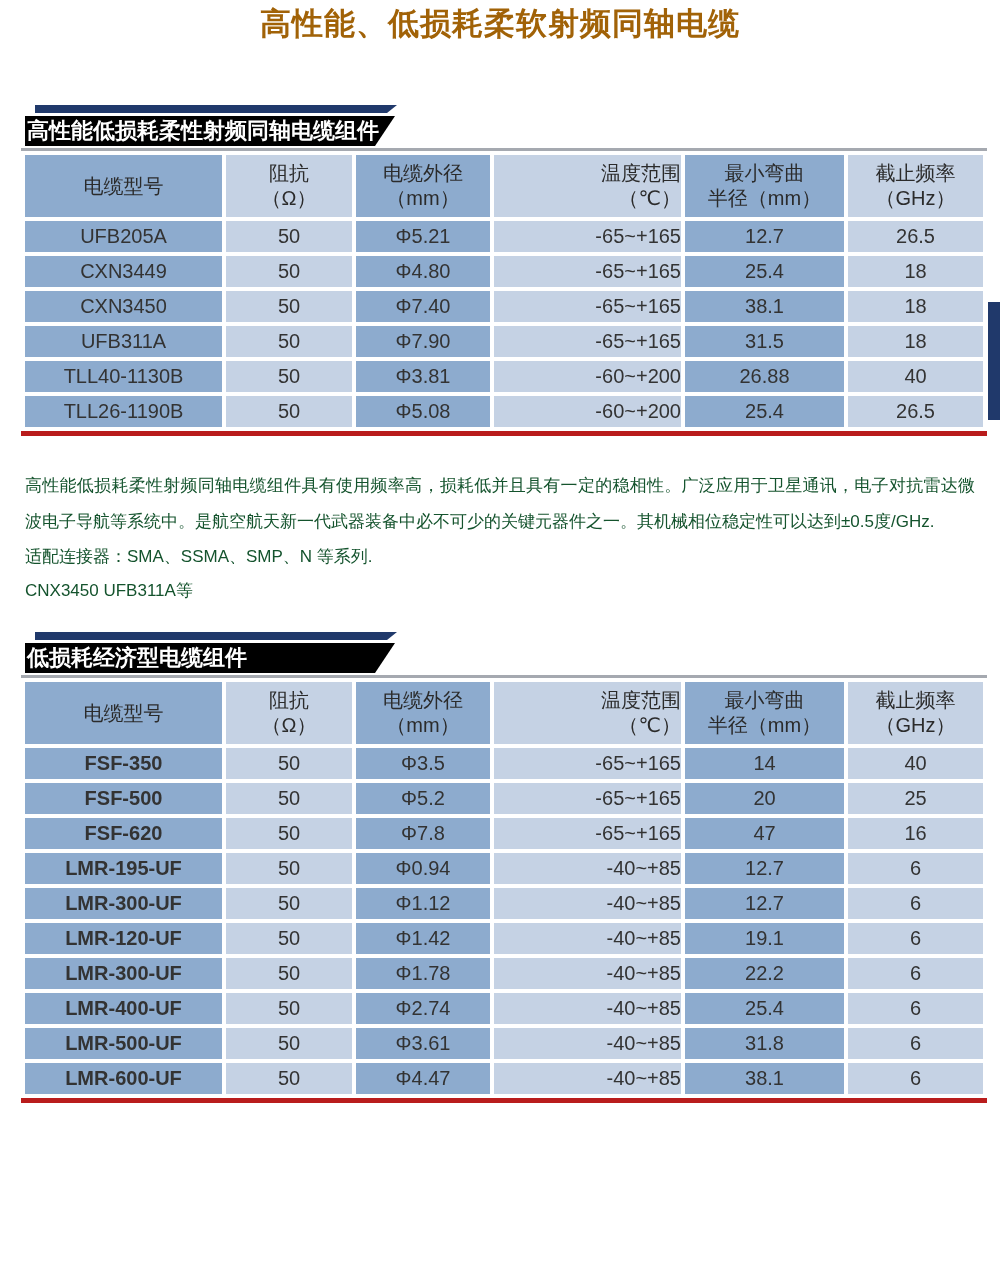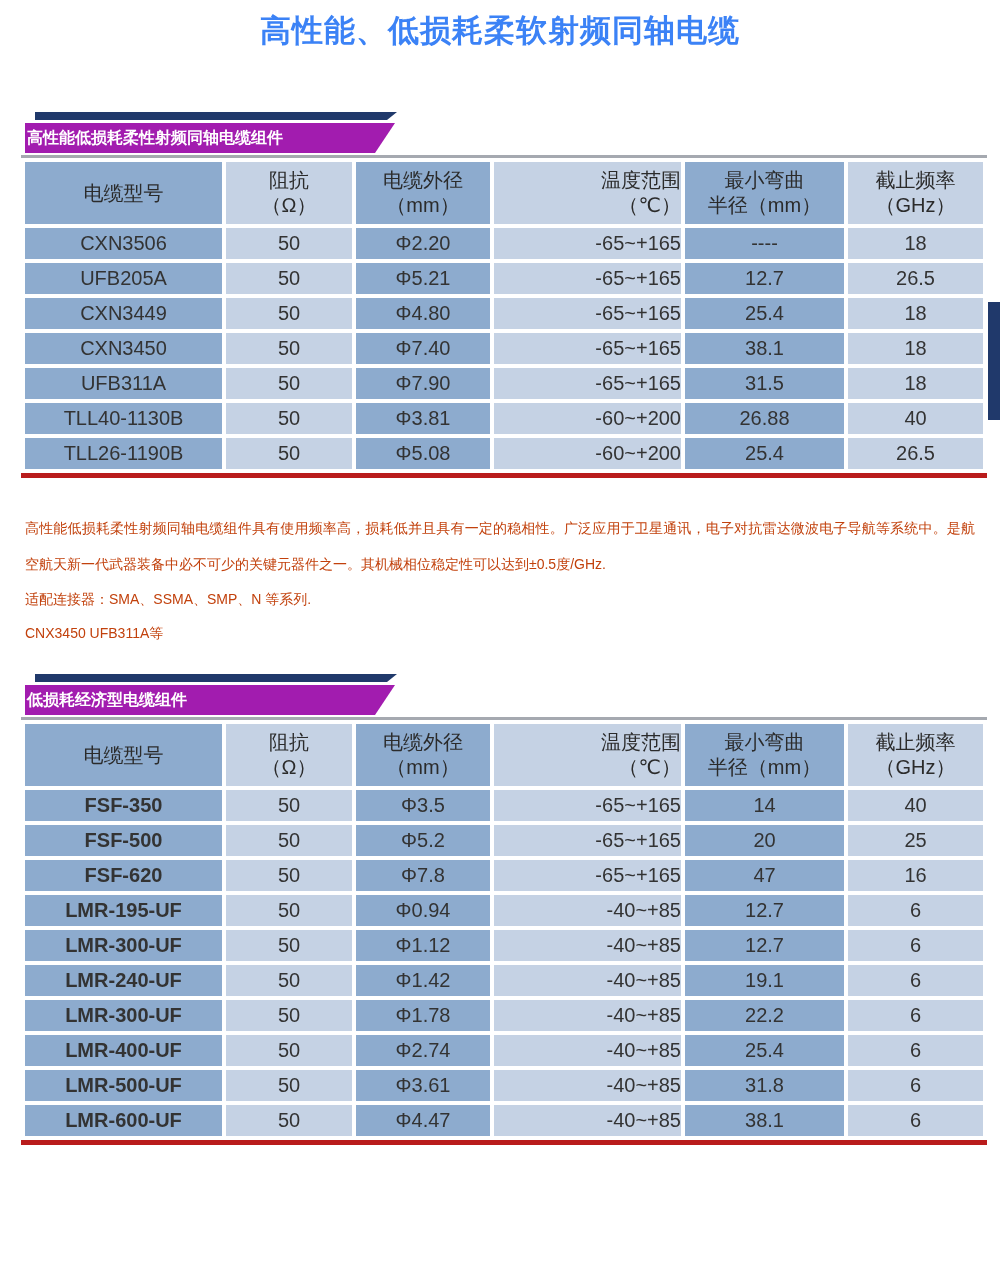--- a/index.html
+++ b/index.html
@@ -8,46 +8,46 @@
     width: 1000px; height: 1281px;
     background: #ffffff;
     position: relative;
     overflow: hidden;
     font-family: "Liberation Sans", "DejaVu Sans", sans-serif;
     color: #2e2e2e;
   }
 
   
   .page-title {
-    padding-top: 10px;
+    padding-top: 3px;
     text-align: center;
     font-size: 31px;
     font-weight: bold;
     letter-spacing: 1px;
-    color: #3b82f6;
+    color: #a16207;
   }
 
   
   .section-banner { margin-left: 25px; }
   .banner-1 { margin-top: 60px; }
   .banner-2 { margin-top: 24px; }
   .banner-stripe {
     width: 362px; height: 8px;
     margin-left: 10px;
     background: #20396b;
     clip-path: polygon(0 0, 100% 0, calc(100% - 10px) 100%, 0 100%);
   }
   .banner-main {
     width: 370px; height: 30px;
     margin-top: 3px;
-    background: #a21caf;
+    background: #000000;
     clip-path: polygon(0 0, 100% 0, calc(100% - 20px) 100%, 0 100%);
     color: #ffffff;
     font-weight: bold;
-    font-size: 16px;
+    font-size: 22px;
     line-height: 30px;
     padding-left: 2px;
     white-space: nowrap;
   }
 
   
   .table-wrap {
     margin-left: 21px;
     margin-top: 2px;
     width: 966px;
@@ -82,22 +82,22 @@
   table.spec th:nth-child(2), table.spec td:nth-child(2) { width: 126px; }
   table.spec th:nth-child(3), table.spec td:nth-child(3) { width: 134px; }
   table.spec th:nth-child(4), table.spec td:nth-child(4) { width: 187px; text-align: right; }
   table.spec th:nth-child(5), table.spec td:nth-child(5) { width: 159px; }
   table.bold-col1 td:nth-child(1) { font-weight: bold; }
 
   
   .description {
     margin: 32px 10px 0 25px;
     width: 950px;
-    font-size: 14px;
-    color: #c2410c;
+    font-size: 17px;
+    color: #14532d;
   }
   .description .para {
     line-height: 36px;
     text-align: justify;
   }
   .description .line { line-height: 34px; }
 
   
   .edge-bar {
     position: absolute;
@@ -128,28 +128,20 @@
           <th>温度范围
 （℃）</th>
           <th>最小弯曲
 半径（mm）</th>
           <th>截止频率
 （GHz）</th>
         </tr>
       </thead>
       <tbody>
         <tr>
-          <td>CXN3506</td>
-          <td>50</td>
-          <td>Φ2.20</td>
-          <td>-65~+165</td>
-          <td>----</td>
-          <td>18</td>
-        </tr>
-        <tr>
           <td>UFB205A</td>
           <td>50</td>
           <td>Φ5.21</td>
           <td>-65~+165</td>
           <td>12.7</td>
           <td>26.5</td>
         </tr>
         <tr>
           <td>CXN3449</td>
           <td>50</td>
@@ -257,21 +249,21 @@
         </tr>
         <tr>
           <td>LMR-300-UF</td>
           <td>50</td>
           <td>Φ1.12</td>
           <td>-40~+85</td>
           <td>12.7</td>
           <td>6</td>
         </tr>
         <tr>
-          <td>LMR-240-UF</td>
+          <td>LMR-120-UF</td>
           <td>50</td>
           <td>Φ1.42</td>
           <td>-40~+85</td>
           <td>19.1</td>
           <td>6</td>
         </tr>
         <tr>
           <td>LMR-300-UF</td>
           <td>50</td>
           <td>Φ1.78</td>

